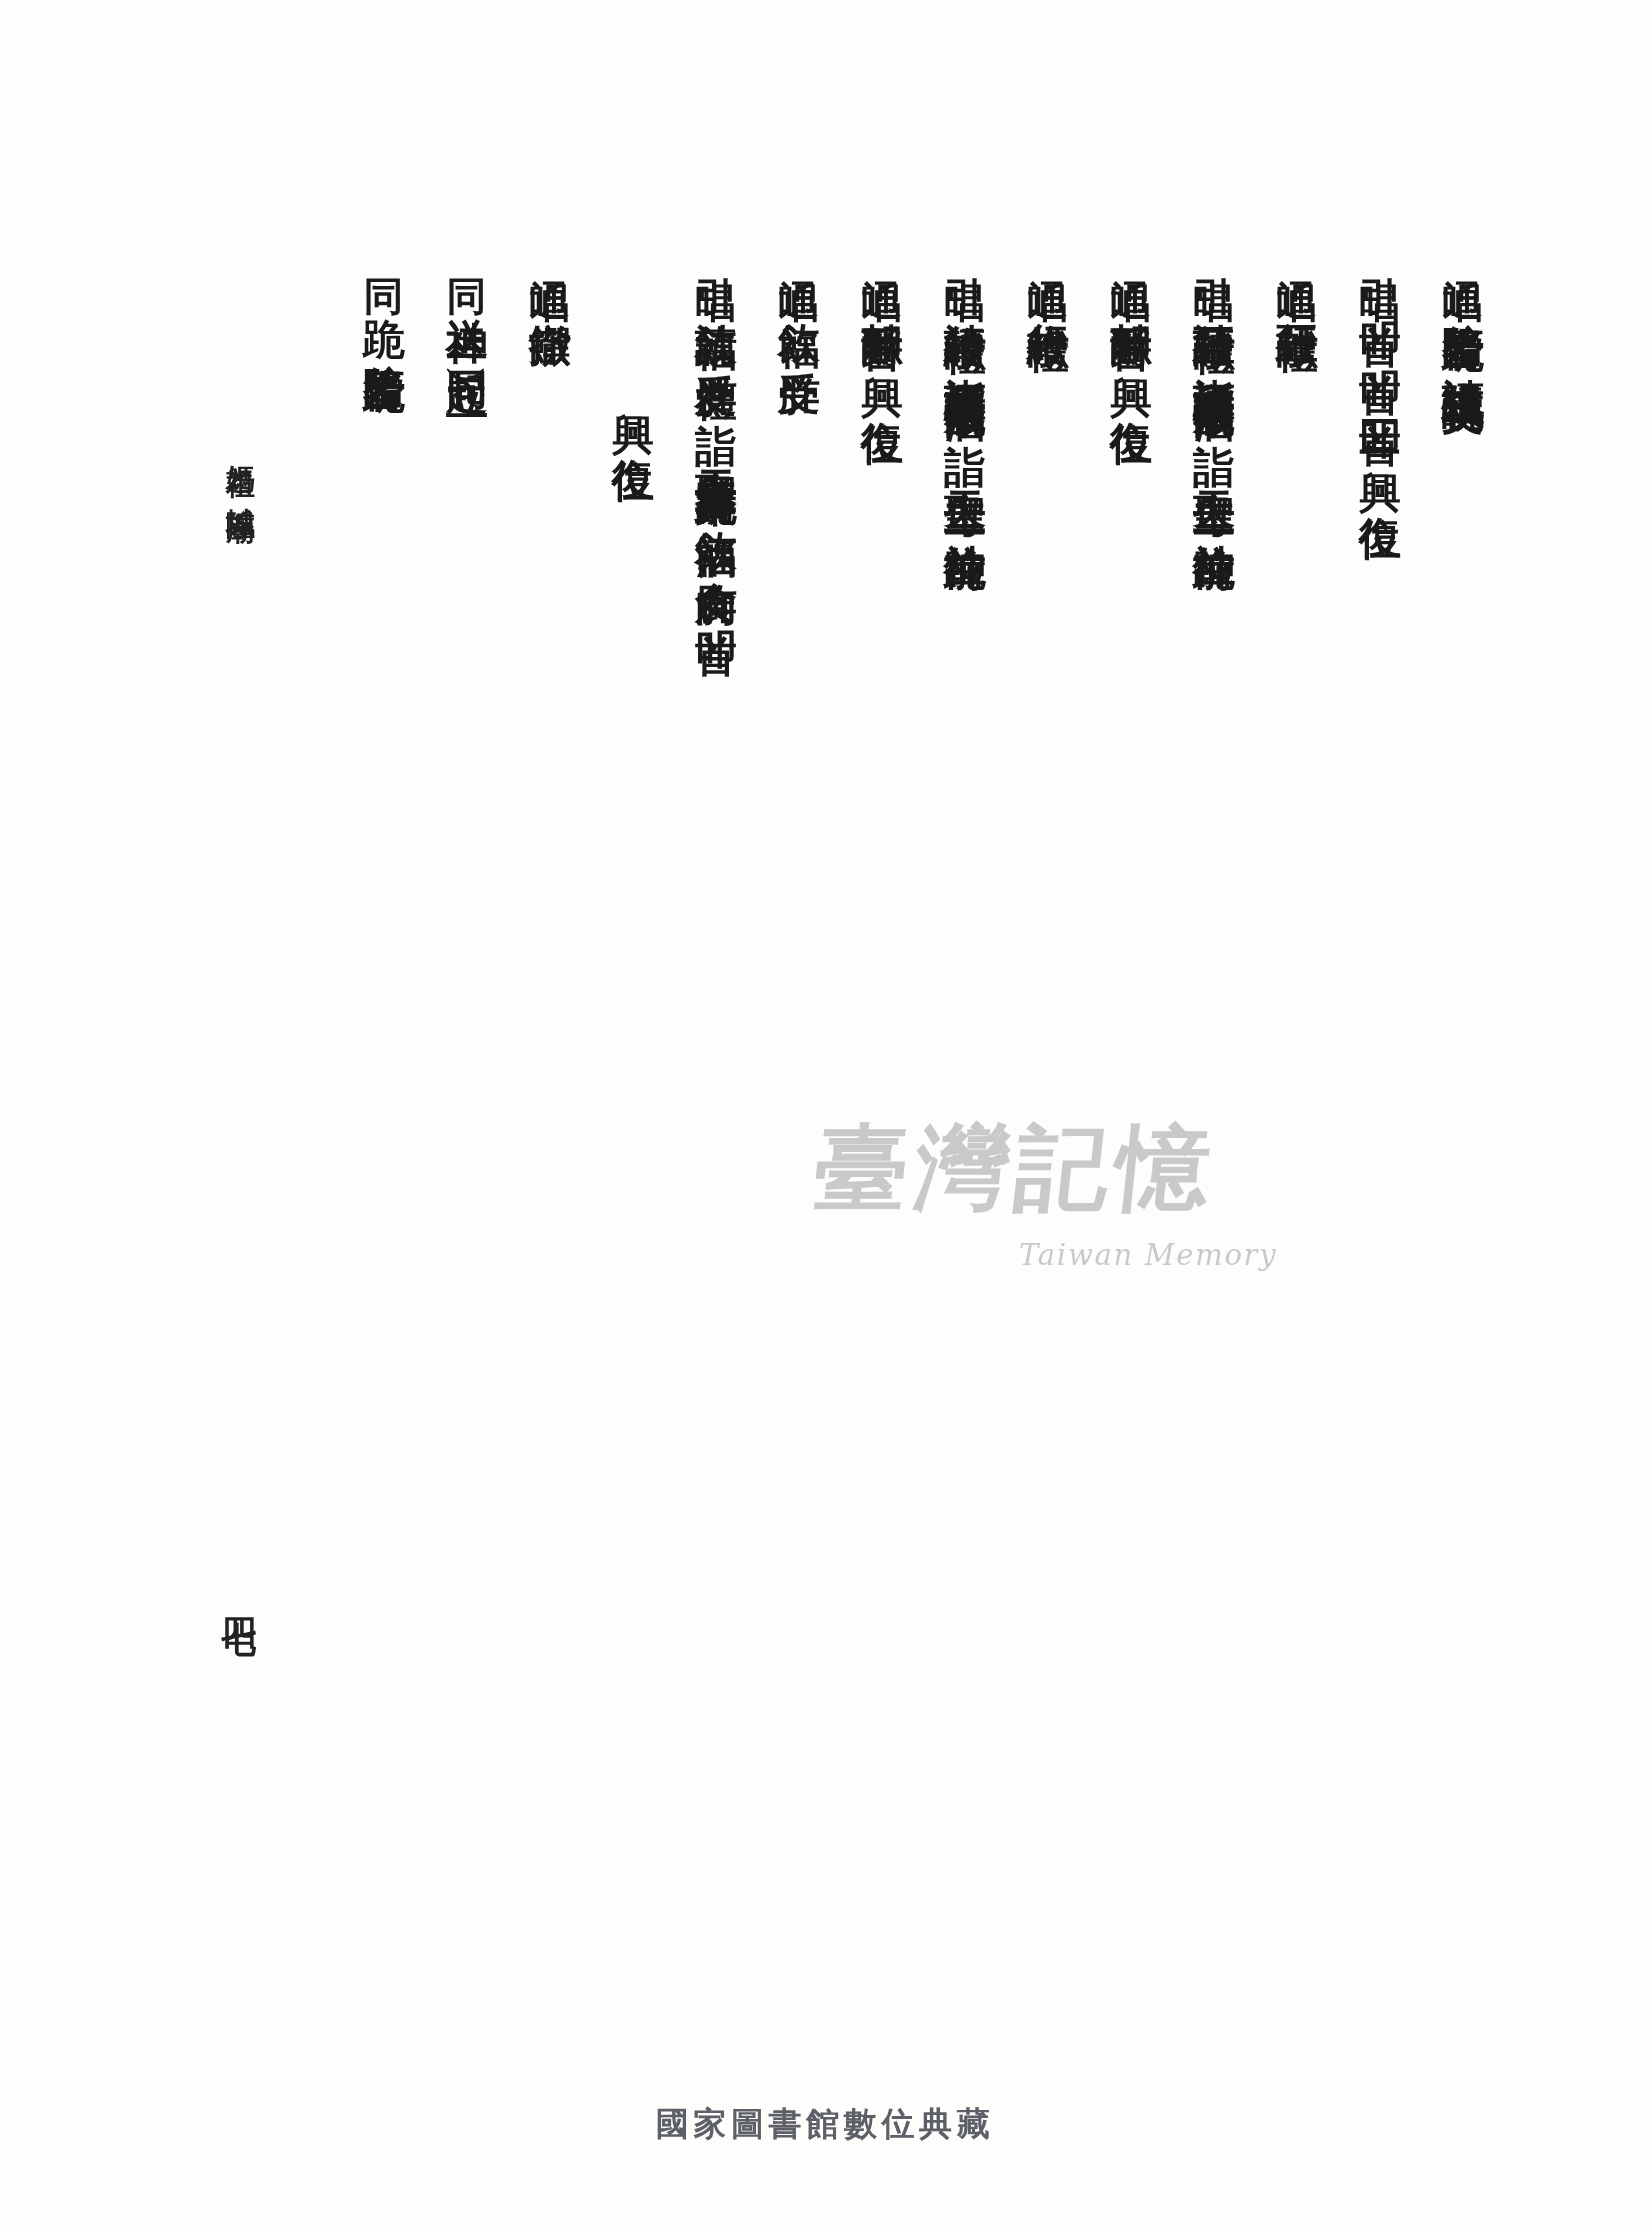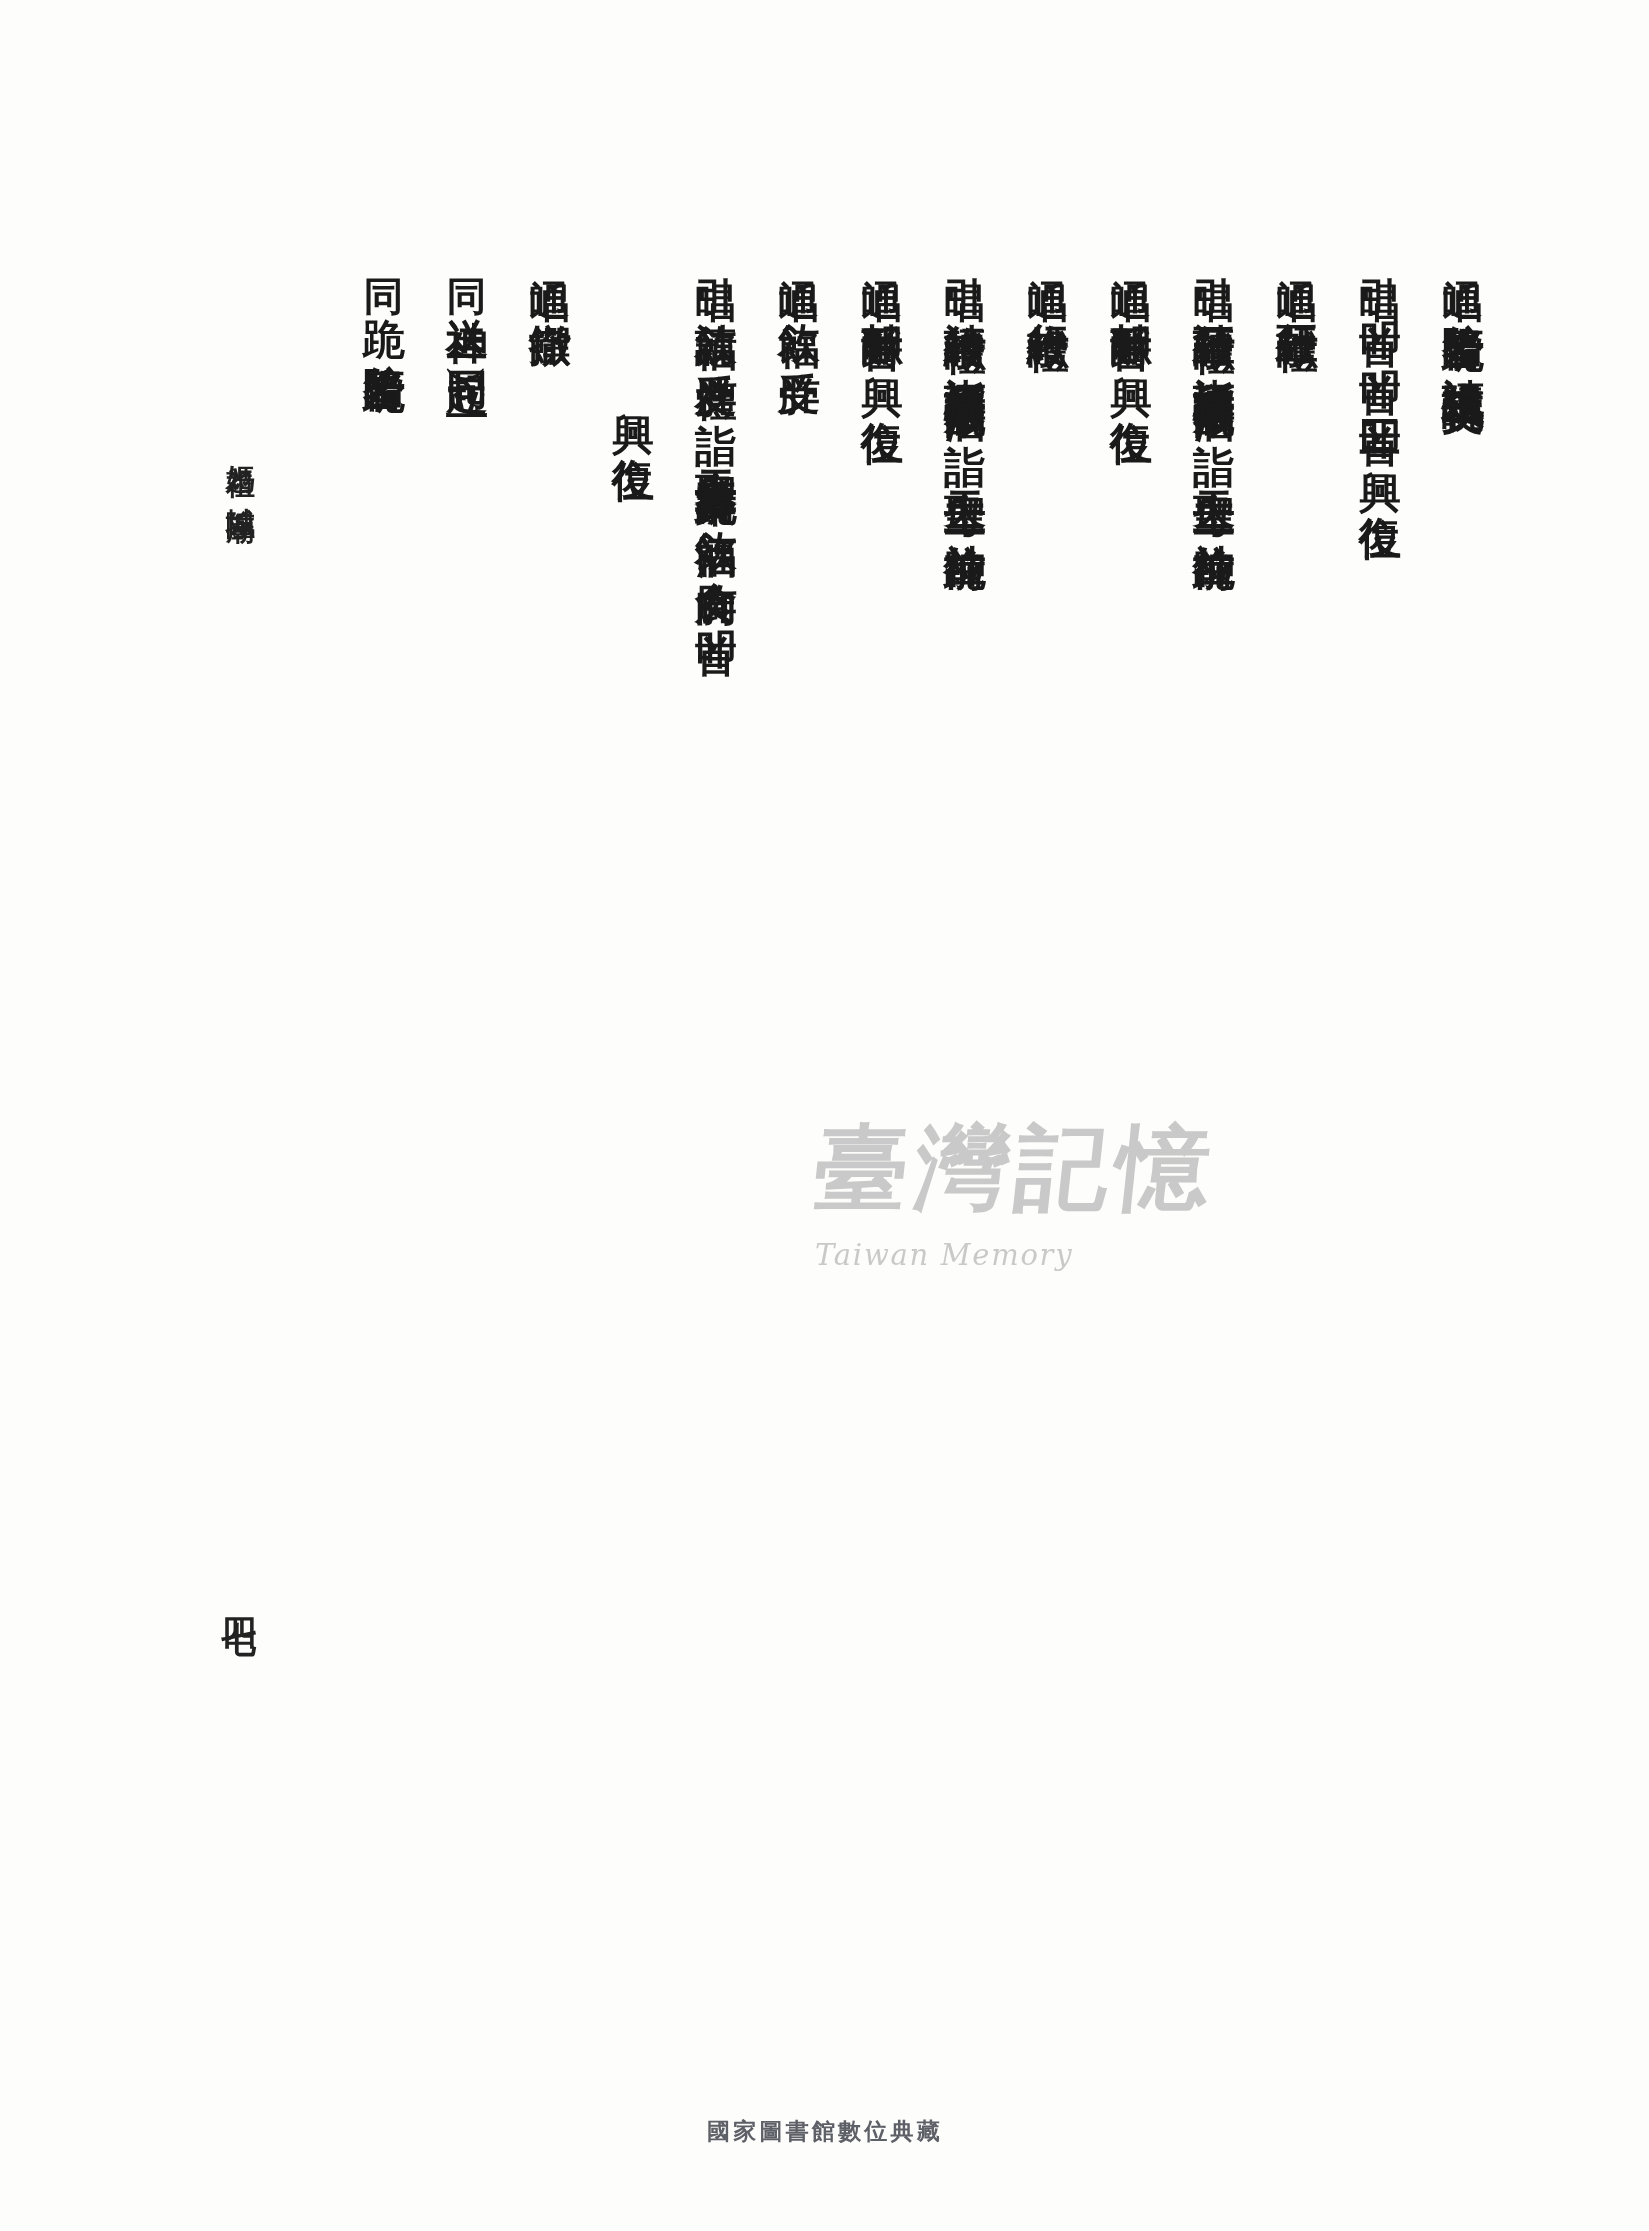--- a/index.html
+++ b/index.html
@@ -103,31 +103,32 @@
     transform: skewX(-6deg);
     white-space: nowrap;
   }
   #watermark .wm-en {
     font-size: 29px;
     color: #9b9b9b;
     letter-spacing: 0.06em;
     font-family: "DejaVu Serif", "Liberation Serif", serif;
     font-style: italic;
     margin-top: 5.8px;
+    margin-left: 204px;
     white-space: nowrap;
   }
 
   
   #footer {
     position: absolute;
     left: 0;
     right: 0;
     bottom: 85px;
     text-align: center;
-    font-size: 23px;
+    font-size: 33px;
     letter-spacing: 0.14em;
     color: #5d6066;
     font-weight: 700;
     font-family: "DejaVu Sans", "Liberation Sans", sans-serif;
   }
 </style>
 </head>
 <body>
 
 <div id="page">

